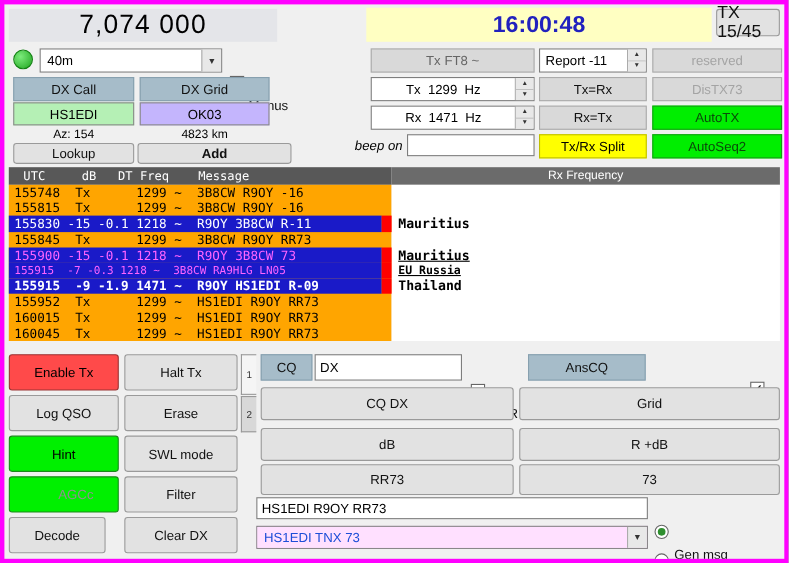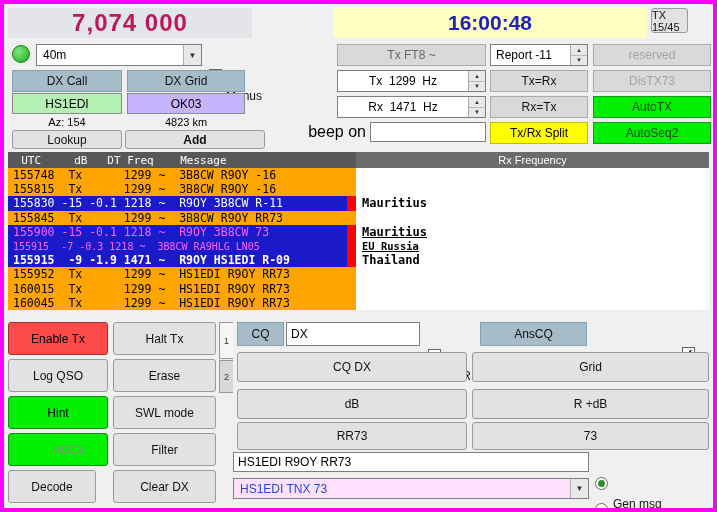--- a/index.html
+++ b/index.html
@@ -7,21 +7,21 @@
        background:#F0F0F0;font-family:"Liberation Sans",sans-serif;overflow:hidden;}
   .abs{position:absolute;box-sizing:border-box;}
   .center{display:flex;align-items:center;justify-content:center;}
   .btn{display:flex;align-items:center;justify-content:center;background:#E2E2E2;
        border:1px solid #9A9A9A;border-radius:3px;font-size:12px;color:#111;cursor:default;}
   .flat{border-radius:0;background:#D9D9D9;border:1px solid #ABABAB;}
   .bluegray{background:#A6BCC9;border:1px solid #87A0AF;border-radius:0;}
   .green{background:#00EE00;border:1px solid #14A014;color:#0A4A0A;}
   .yellow{background:#FFFF00;border:1px solid #BFBF00;color:#000;}
   .disabled-text{color:#A4A4A4;}
-  .freq-display{background:#E4E5E9;color:#be185d;font-size:24px;font-weight:bold;letter-spacing:1px;}
+  .freq-display{background:#E4E5E9;color:#000000;font-size:24px;font-weight:normal;letter-spacing:1px;}
   .clock{background:#FFFFC2;color:#2121BE;font-size:21px;font-weight:bold;}
   .circle{border-radius:50%;background:radial-gradient(circle at 35% 35%,#7CEB7C,#1FA51F);border:1px solid #128012;}
   .combo{display:flex;background:#fff;border:1px solid #7E7E7E;align-items:stretch;}
   .combo-text{flex:1;display:flex;align-items:center;padding-left:6px;font-size:12px;white-space:pre;}
   .combo-arrow{width:17px;display:flex;align-items:center;justify-content:center;font-size:8px;
        color:#333;border-left:1px solid #ABABAB;background:#E8E8E8;}
   .spin{display:flex;background:#fff;border:1px solid #7E7E7E;align-items:stretch;}
   .spin-text{flex:1;display:flex;align-items:center;justify-content:center;font-size:12px;white-space:pre;}
   .spin-text.left{justify-content:flex-start;padding-left:5px;}
   .spin-btns{width:16px;display:flex;flex-direction:column;border-left:1px solid #ABABAB;}
@@ -59,21 +59,21 @@
   .tab{display:flex;align-items:center;justify-content:center;font-size:9px;color:#333;
        border:1px solid #999;border-right:none;box-sizing:border-box;}
 </style>
 </head>
 <body>
 
 <div class="win">
 
   <div class="abs center freq-display" style="left:4px;top:4px;width:244px;height:30px;">7,074 000</div>
   <div class="abs center clock" style="left:329px;top:3px;width:314px;height:31px;">16:00:48</div>
-  <div class="abs btn" style="left:647px;top:4px;width:37px;height:25px;font-size:11px;">TX 15/45</div>
+  <div class="abs btn" style="left:647px;top:4px;width:58px;height:25px;font-size:16px;">TX 15/45</div>
 
   <div class="abs circle" style="left:8px;top:41px;width:18px;height:18px;"></div>
   <div class="abs combo" style="left:32px;top:40px;width:166px;height:22px;">
     <span class="combo-text">40m</span>
     <span class="combo-arrow">▼</span>
   </div>
   <div class="abs" style="left:205px;top:43px;display:flex;align-items:center;gap:4px;">
     <span class="cb">✓</span>
     <span class="cblabel">Menus</span>
   </div>
@@ -110,21 +110,21 @@
   </div>
   <div class="abs btn flat" style="left:486px;top:92px;width:98px;height:22px;">Rx=Tx</div>
   <div class="abs btn green flat" style="left:589px;top:92px;width:118px;height:22px;background:#00EE00;">AutoTX</div>
 
   <div class="abs center" style="left:8px;top:111px;width:110px;height:14px;font-size:11px;">Az: 154</div>
   <div class="abs center" style="left:123px;top:111px;width:118px;height:14px;font-size:11px;">4823 km</div>
 
   <div class="abs btn" style="left:8px;top:126px;width:110px;height:19px;">Lookup</div>
   <div class="abs btn" style="left:121px;top:126px;width:140px;height:19px;font-weight:bold;">Add</div>
 
-  <div class="abs" style="left:300px;top:120px;width:62px;height:16px;display:flex;align-items:center;justify-content:flex-end;font-size:16px;">beep on</div>
+  <div class="abs" style="left:300px;top:120px;width:62px;height:16px;display:flex;align-items:center;justify-content:flex-end;font-size:12px;font-style:italic;">beep on</div>
   <input class="abs field" style="left: 366px; top: 118px; width: 116px; height: 20px;" value="">
   <div class="abs btn yellow flat" style="left:486px;top:118px;width:98px;height:22px;background:#FFFF00;">Tx/Rx Split</div>
   <div class="abs btn green flat" style="left:589px;top:118px;width:118px;height:22px;background:#00EE00;">AutoSeq2</div>
 
   <div class="abs thead-l" style="left:4px;top:148px;width:348px;height:16px;">  UTC     dB   DT Freq    Message</div>
   <div class="abs thead-r" style="left:352px;top:148px;width:353px;height:16px;">Rx Frequency</div>
 
   <div class="abs" style="left:4px;top:164px;width:348px;height:142px;background:#FFA500;"></div>
   <div class="abs" style="left:352px;top:164px;width:353px;height:142px;background:#FFFFFF;"></div>
 

